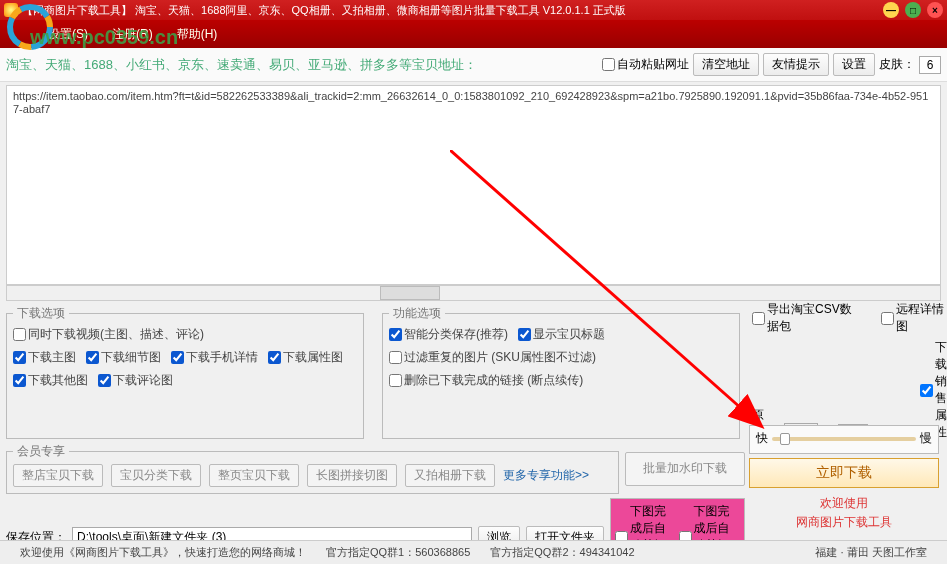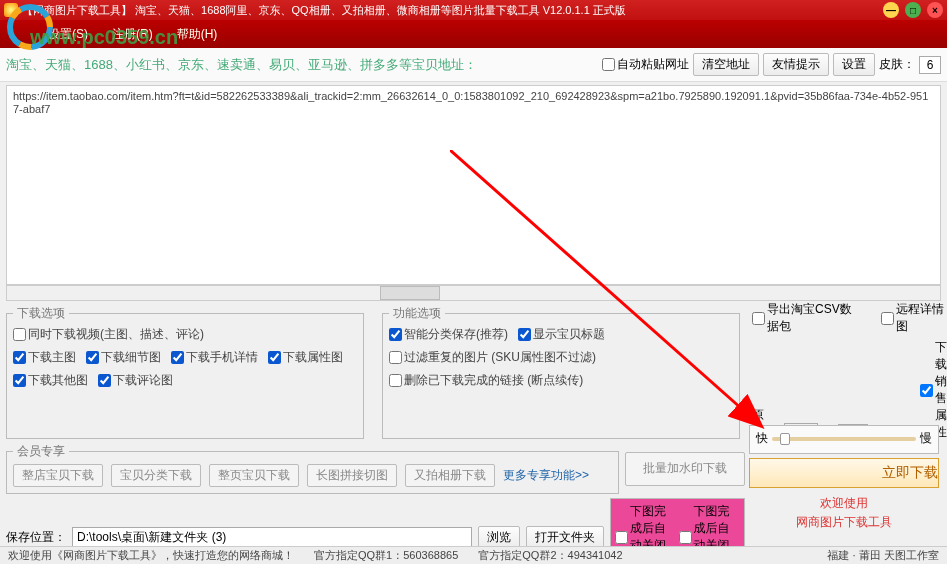--- a/index.html
+++ b/index.html
@@ -48,25 +48,25 @@
 .more-link { color: #26a; cursor: pointer; font-size: 12px; }
 
 .bottom-row { display: flex; padding: 4px 6px 2px; gap: 6px; font-size: 12px; align-items: center; }
 .path-input { flex: 1; border: 1px solid #aaa; padding: 6px 4px; background: #fff; font-size: 12px; height: 20px; }
 
 .dl-panel { position: absolute; right: 8px; top: 425px; width: 190px; }
 .dl-panel .speed-box { border: 1px solid #bbb; padding: 4px 6px 6px; font-size: 12px; background: #fafafa; }
 .dl-panel .slider-row { display: flex; align-items: center; gap: 4px; font-size: 12px; }
 .slider { flex: 1; height: 4px; background: #e5cfa0; position: relative; border-radius: 2px; }
 .slider .knob { position: absolute; left: 8px; top: -4px; width: 10px; height: 12px; background: #fff; border: 1px solid #999; border-radius: 2px; }
-.big-dl { width: 100%; height: 30px; margin-top: 4px; border: 1px solid #d8a030; background: linear-gradient(#fff8e8,#ffe8b8); color: #b06000; font-size: 14px; cursor: pointer; text-align: right; }
+.big-dl { width: 100%; height: 30px; margin-top: 4px; border: 1px solid #d8a030; background: linear-gradient(#fff8e8,#ffe8b8); color: #b06000; font-size: 14px; cursor: pointer; }
 .welcome { text-align: center; font-size: 12px; color: #d33; margin-top: 6px; line-height: 1.6; }
 
 .tip-row { padding: 2px 8px; font-size: 11px; color: #888; }
-.statusbar { position: absolute; bottom: 0; left: 0; right: 0; height: 18px; background: #eee; border-top: 1px solid #ccc; display: flex; align-items: center; font-size: 11px; padding: 0 8px; gap: 20px; }
+.statusbar { position: absolute; bottom: 0; left: 0; right: 0; height: 24px; background: #eee; border-top: 1px solid #ccc; display: flex; align-items: center; font-size: 11px; padding: 0 20px; gap: 20px; }
 .statusbar .seg { color: #444; }
 .statusbar .seg.right { margin-left: auto; }
 
 .arrow { position: absolute; top: 150px; left: 450px; width: 330px; height: 290px; pointer-events: none; z-index: 10; }
 
 .after-opts { display: flex; flex-direction: row; gap: 2px; border: 1px solid #bbb; padding: 4px; font-size: 12px; background: #ec4899; }
 </style>
 </head>
 <body>
 

